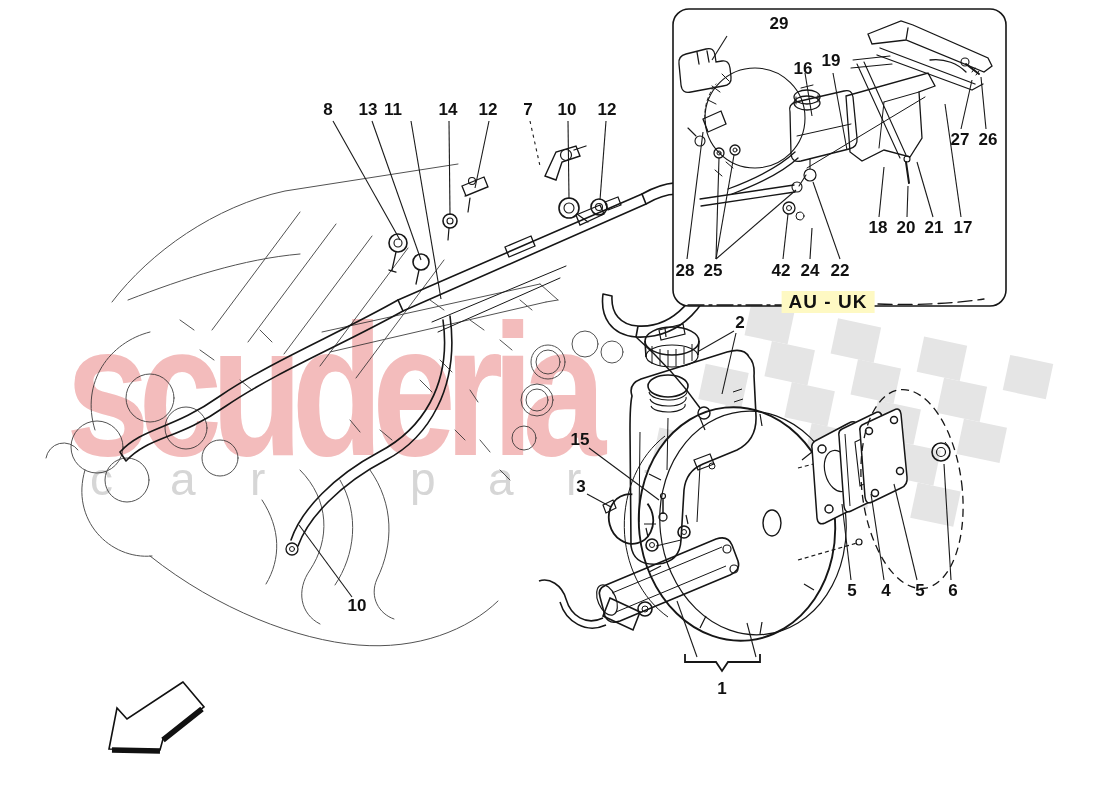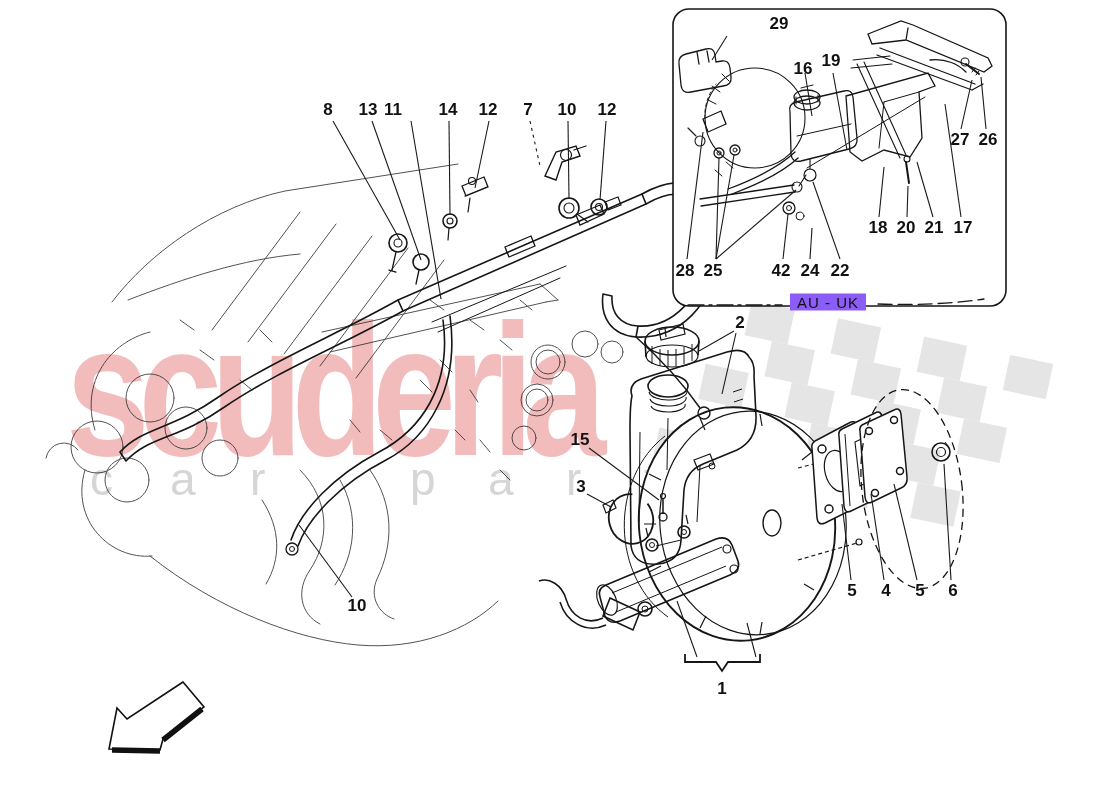--- a/index.html
+++ b/index.html
@@ -6,21 +6,21 @@
   #stage{position:relative;width:1100px;height:800px;background:#fff;overflow:hidden;
          font-family:"Liberation Sans",sans-serif;}
   #wm-word{position:absolute;left:66px;top:296px;font-size:188px;font-weight:bold;
            letter-spacing:-14px;transform:scaleX(.8);transform-origin:left top;
            line-height:1;user-select:none;}
   #wm-letters span{position:absolute;top:456px;font-size:46px;line-height:1;user-select:none;}
   svg{position:absolute;left:0;top:0;}
   .callout{position:absolute;transform:translate(-50%,-50%);font-size:17px;font-weight:bold;
            color:#111;white-space:nowrap;}
   #inset-caption{position:absolute;left:828px;top:302px;transform:translate(-50%,-50%);
-           font-size:15px;font-weight:normal;letter-spacing:1px;color:#111;background:#8b5cf6;
+           font-size:19px;font-weight:bold;letter-spacing:1px;color:#111;background:#fef9c3;
            padding:0 7px;}
 </style>
 </head>
 <body>
 
 <div id="stage">
 
   <div id="wm-word" style="color: rgb(243, 188, 188);">scuderia</div>
   <div id="wm-letters">
       <span style="left: 90px; color: rgb(214, 214, 214);">c</span>

